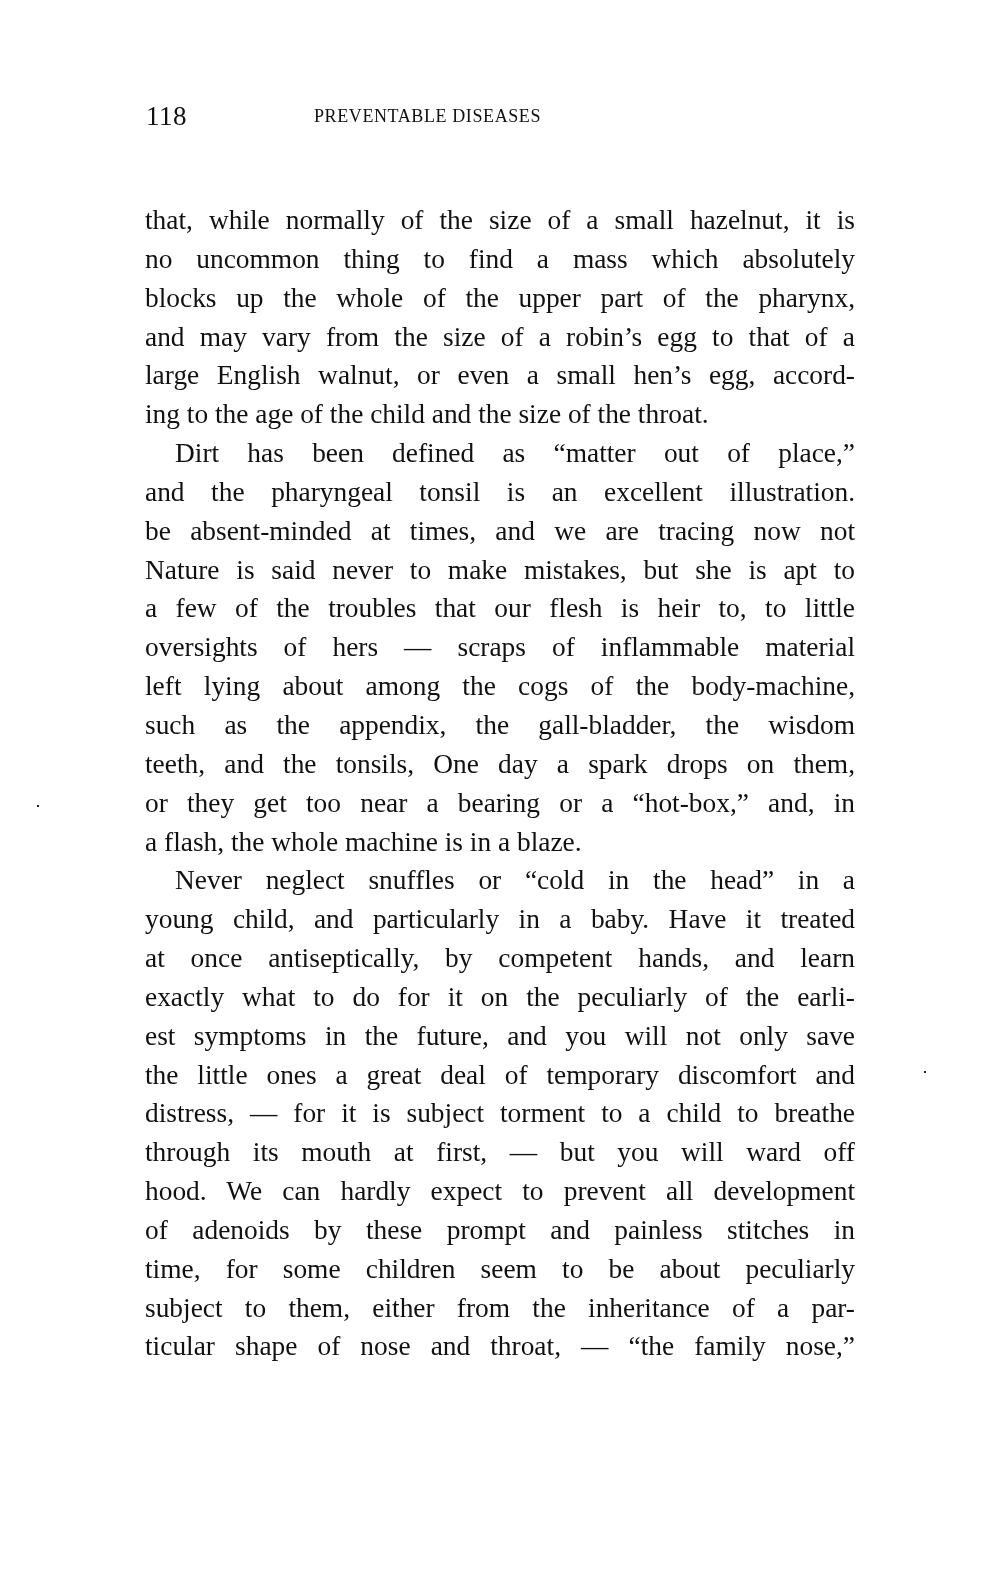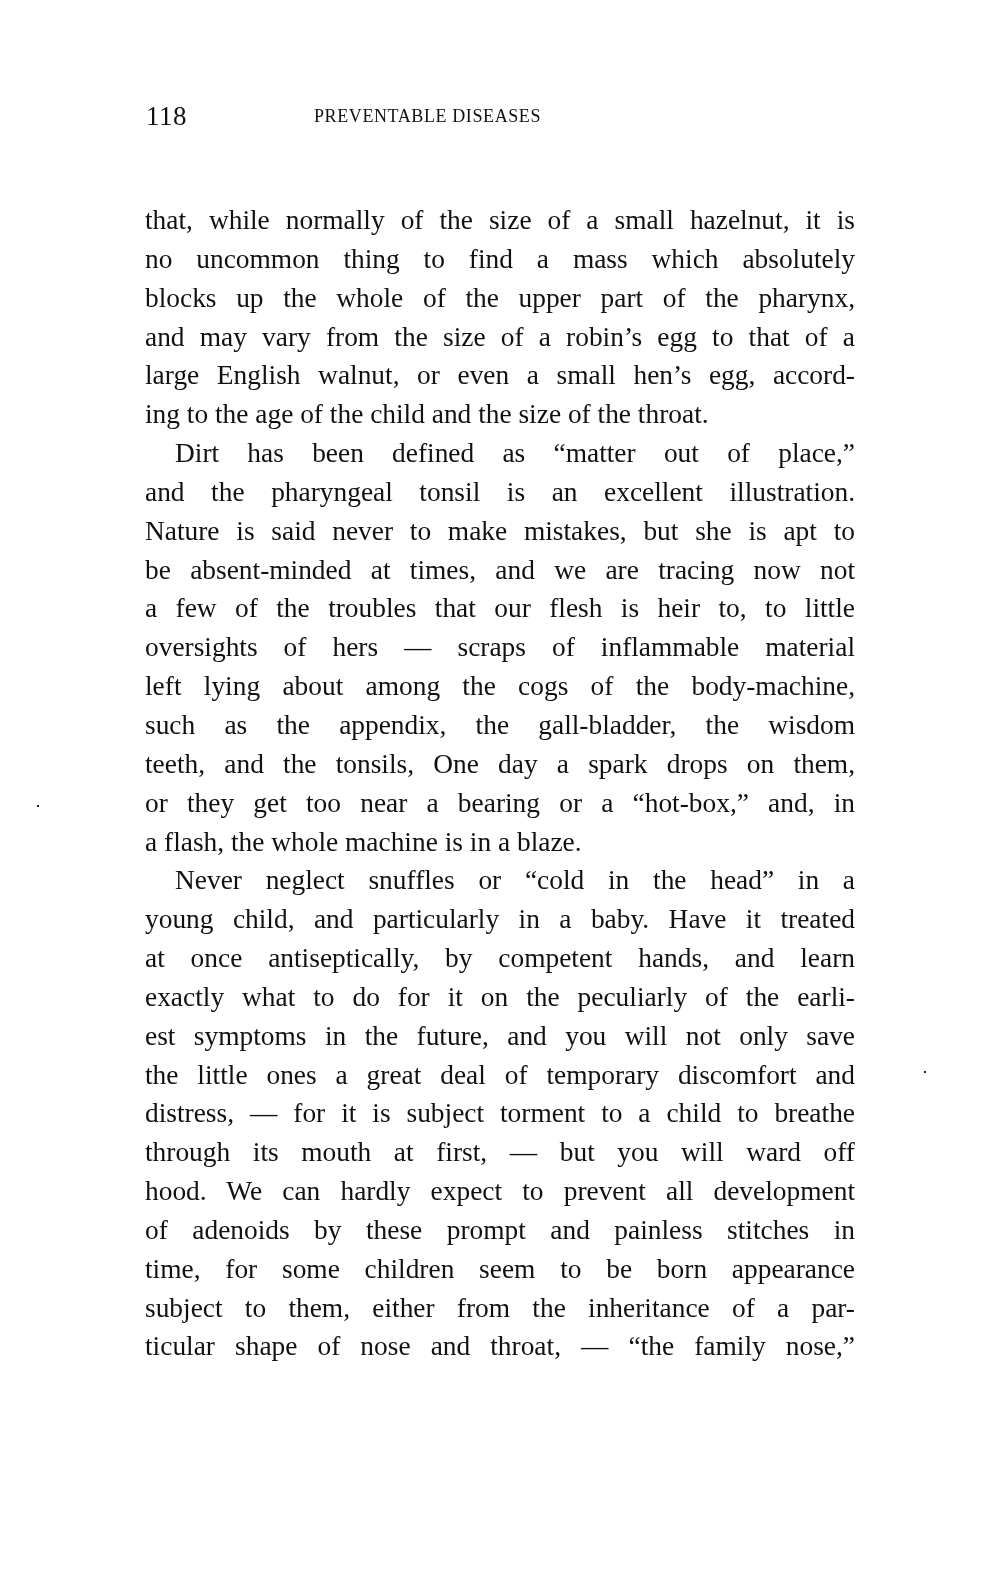--- a/index.html
+++ b/index.html
@@ -93,43 +93,43 @@
       <span class="line">no uncommon thing to find a mass which absolutely</span>
       <span class="line">blocks up the whole of the upper part of the pharynx,</span>
       <span class="line">and may vary from the size of a robin’s egg to that of a</span>
       <span class="line">large English walnut, or even a small hen’s egg, accord-</span>
       <span class="line last">ing to the age of the child and the size of the throat.</span>
     </div>
 
     <div class="paragraph">
       <span class="line indent">Dirt has been defined as “matter out of place,”</span>
       <span class="line">and the pharyngeal tonsil is an excellent illustration.</span>
+      <span class="line">be absent-minded at times, and we are tracing now not</span>
       <span class="line">Nature is said never to make mistakes, but she is apt to</span>
-      <span class="line">be absent-minded at times, and we are tracing now not</span>
       <span class="line">a few of the troubles that our flesh is heir to, to little</span>
       <span class="line">oversights of hers — scraps of inflammable material</span>
       <span class="line">left lying about among the cogs of the body-machine,</span>
       <span class="line">such as the appendix, the gall-bladder, the wisdom</span>
       <span class="line">teeth, and the tonsils, One day a spark drops on them,</span>
       <span class="line">or they get too near a bearing or a “hot-box,” and, in</span>
       <span class="line last">a flash, the whole machine is in a blaze.</span>
     </div>
 
     <div class="paragraph">
       <span class="line indent">Never neglect snuffles or “cold in the head” in a</span>
       <span class="line">young child, and particularly in a baby.  Have it treated</span>
       <span class="line">at once antiseptically, by competent hands, and learn</span>
       <span class="line">exactly what to do for it on the peculiarly of the earli-</span>
       <span class="line">est symptoms in the future, and you will not only save</span>
       <span class="line">the little ones a great deal of temporary discomfort and</span>
       <span class="line">distress, — for it is subject torment to a child to breathe</span>
       <span class="line">through its mouth at first, — but you will ward off</span>
       <span class="line">hood.  We can hardly expect to prevent all development</span>
       <span class="line">of adenoids by these prompt and painless stitches in</span>
-      <span class="line">time, for some children seem to be born appearance</span>
+      <span class="line">time, for some children seem to be about peculiarly</span>
       <span class="line">subject to them, either from the inheritance of a par-</span>
       <span class="line">ticular shape of nose and throat, — “the family nose,”</span>
     </div>
   </div>
 
   <span class="speck" style="left:37px; top:805px;"></span>
   <span class="speck" style="left:924px; top:1071px;"></span>
 </div>
 
 </body></html>

